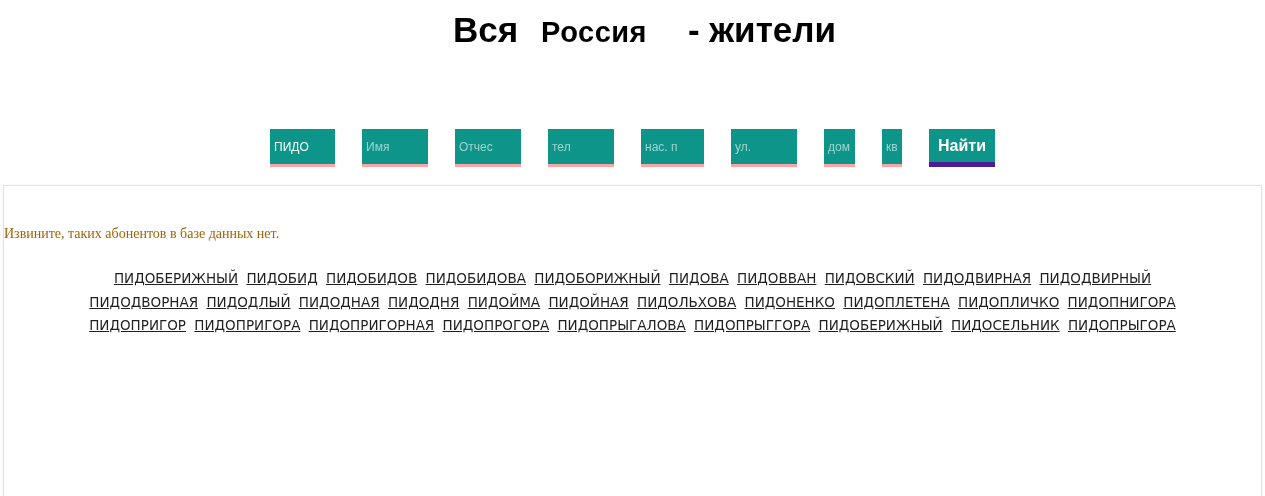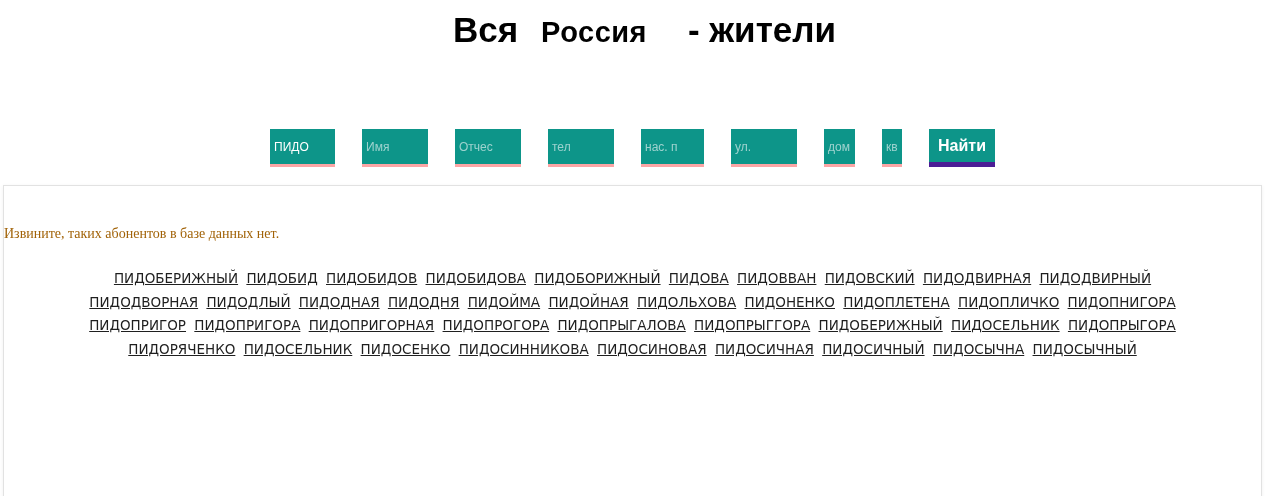--- a/index.html
+++ b/index.html
@@ -120,15 +120,14 @@
   <input class="w44" type="text" placeholder="кв" style="">
   <button class="search-btn">Найти</button>
 </div>
 
 <div class="panel">
   <div class="no-results">Извините, таких абонентов в базе данных нет.</div>
   <div class="links-area">
       <div class="link-row"><a href="#">ПИДОБЕРИЖНЫЙ</a> <a href="#">ПИДОБИД</a> <a href="#">ПИДОБИДОВ</a> <a href="#">ПИДОБИДОВА</a> <a href="#">ПИДОБОРИЖНЫЙ</a> <a href="#">ПИДОВА</a> <a href="#">ПИДОВВАН</a> <a href="#">ПИДОВСКИЙ</a> <a href="#">ПИДОДВИРНАЯ</a> <a href="#">ПИДОДВИРНЫЙ</a></div>
       <div class="link-row"><a href="#">ПИДОДВОРНАЯ</a> <a href="#">ПИДОДЛЫЙ</a> <a href="#">ПИДОДНАЯ</a> <a href="#">ПИДОДНЯ</a> <a href="#">ПИДОЙМА</a> <a href="#">ПИДОЙНАЯ</a> <a href="#">ПИДОЛЬХОВА</a> <a href="#">ПИДОНЕНКО</a> <a href="#">ПИДОПЛЕТЕНА</a> <a href="#">ПИДОПЛИЧКО</a> <a href="#">ПИДОПНИГОРА</a></div>
       <div class="link-row"><a href="#">ПИДОПРИГОР</a> <a href="#">ПИДОПРИГОРА</a> <a href="#">ПИДОПРИГОРНАЯ</a> <a href="#">ПИДОПРОГОРА</a> <a href="#">ПИДОПРЫГАЛОВА</a> <a href="#">ПИДОПРЫГГОРА</a> <a href="#">ПИДОБЕРИЖНЫЙ</a> <a href="#">ПИДОСЕЛЬНИК</a> <a href="#">ПИДОПРЫГОРА</a></div>
-      <div class="link-row"><a href="#">ПИДОРЯЧЕНКО</a> <a href="#">ПИДОСЕЛЬНИК</a> <a href="#">ПИДОСЕНКО</a> <a href="#">ПИДОСИННИКОВА</a> <a href="#">ПИДОСИНОВАЯ</a> <a href="#">ПИДОСИЧНАЯ</a> <a href="#">ПИДОСИЧНЫЙ</a> <a href="#">ПИДОСЫЧНА</a> <a href="#">ПИДОСЫЧНЫЙ</a></div>
     </div>
 </div>
 
 </body></html>

